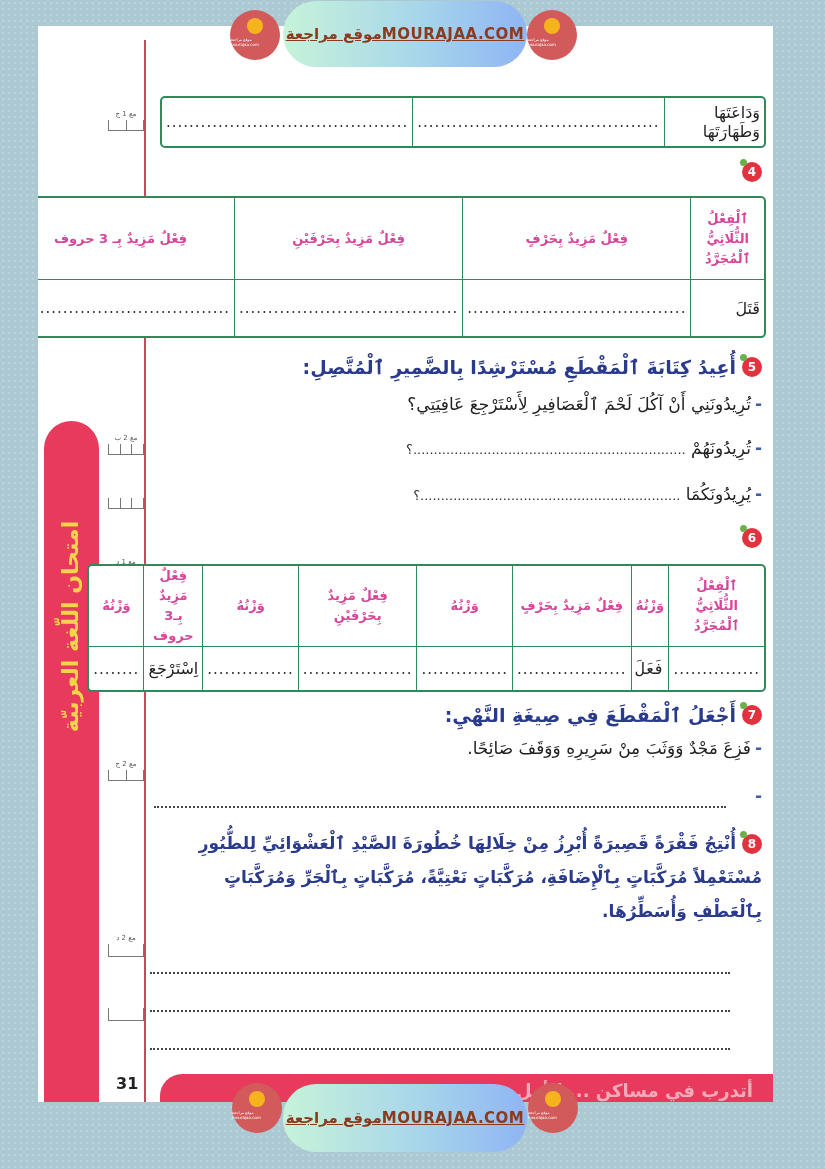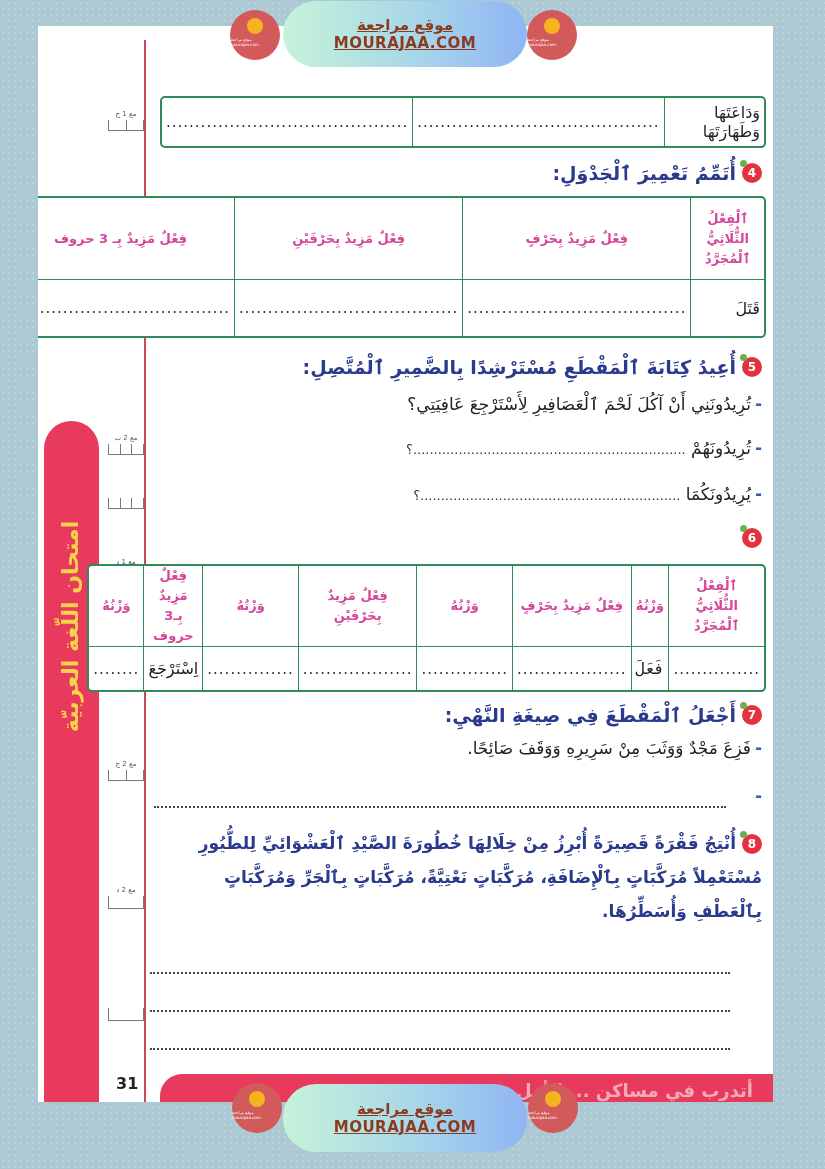--- a/index.html
+++ b/index.html
@@ -27,21 +27,21 @@
   .tbl .hd{color:#d6469a;font-weight:bold;font-size:13px;line-height:20px;}
   .dots{color:#333;letter-spacing:1px;font-size:12px;overflow:hidden;white-space:nowrap;}
   .q-title{position:absolute;right:8px;font-size:19px;font-weight:bold;color:#2a3a8c;display:flex;align-items:center;gap:6px;white-space:nowrap;}
   .badge{width:20px;height:20px;border-radius:50%;background:#e2323f;color:#fff;font-size:12px;font-weight:bold;display:flex;align-items:center;justify-content:center;position:relative;flex:none;}
   .badge:after{content:"";position:absolute;top:-3px;left:-2px;width:7px;height:7px;border-radius:50%;background:#6bb04a;}
   .line{position:absolute;right:8px;font-size:17px;white-space:nowrap;color:#222;}
   .line .dash{color:#3a5fa8;font-weight:bold;margin-left:4px;}
   .para{position:absolute;right:8px;width:600px;font-size:17px;font-weight:bold;color:#2a3a8c;line-height:34px;}
   .dotline{position:absolute;left:0;width:580px;border-bottom:2px dotted #444;height:0;}
   .watermark{position:absolute;display:flex;align-items:center;justify-content:center;}
-  .wm-pill{width:244px;height:66px;border-radius:33px;background:linear-gradient(90deg,#c6f3d9,#a8d6ea 55%,#8fb5f4);display:flex;flex-direction:column;align-items:center;justify-content:center;}
+  .wm-pill{width:244px;height:66px;border-radius:33px;background:linear-gradient(90deg,#c6f3d9,#a8d6ea 55%,#8fb5f4);display:flex;flex-direction:row;align-items:center;justify-content:center;}
   .wm-pill .ar{color:#8b3a1d;font-weight:bold;font-size:15px;text-decoration:underline;direction:rtl;}
   .wm-pill .en{color:#8b3a1d;font-weight:bold;font-size:15px;text-decoration:underline;letter-spacing:.5px;}
   .wm-logo{position:absolute;width:50px;height:50px;border-radius:50%;background:#d35a5a;display:flex;flex-direction:column;align-items:center;justify-content:center;}
   .wm-logo .sun{width:16px;height:16px;border-radius:50%;background:#f5b41e;margin-top:-6px;}
   .wm-logo .txt{font-size:4px;color:#fff;margin-top:3px;}
 </style>
 </head>
 <body>
 
 <div class="bg-dots"></div>
@@ -101,21 +101,21 @@
         <i></i>
       </div>
     </div>
   <div class="score" style="top:734px;">
       <div class="lbl">مع 2 ج</div>
       <div class="box">
         <i></i>
         <i></i>
       </div>
     </div>
-  <div class="score" style="top:860px;">
+  <div class="score" style="top:908px;">
       <div class="lbl">مع 2 د</div>
       <div class="box" style="height:12px;">
         <i></i>
       </div>
     </div>
   <div class="score" style="top:980px;">
       <div class="lbl"></div>
       <div class="box" style="height:12px;">
         <i></i>
       </div>
@@ -133,21 +133,20 @@
           <tr>
         <td style="width:190px;text-align:right;font-size:16px;">وَدَاعَتَهَا وَطَهَارَتَهَا</td>
         <td class="dots" style="width:200px;">..........................................</td>
         <td class="dots">..........................................</td>
       </tr>
     </tbody>
       </table>
 
     <div class="q-title" style="top:136px;">
       <span class="badge">4</span>
-      <span>أُتَمِّمُ تَعْمِيرَ ٱلْجَدْوَلِ:</span>
     </div>
 
     <table class="tbl" style="right:4px;top:170px;width:576px;height:142px;">
       <tbody>
           <tr style="height:82px;">
         <td class="hd" style="width:140px;">ٱلْفِعْلُ الثُّلَاثِيُّ ٱلْمُجَرَّدُ</td>
         <td class="hd" style="width:140px;">فِعْلٌ مَزِيدٌ بِحَرْفٍ</td>
         <td class="hd" style="width:140px;">فِعْلٌ مَزِيدٌ بِحَرْفَيْنِ</td>
         <td class="hd">فِعْلٌ مَزِيدٌ بِـ 3 حروف</td>
       </tr>

